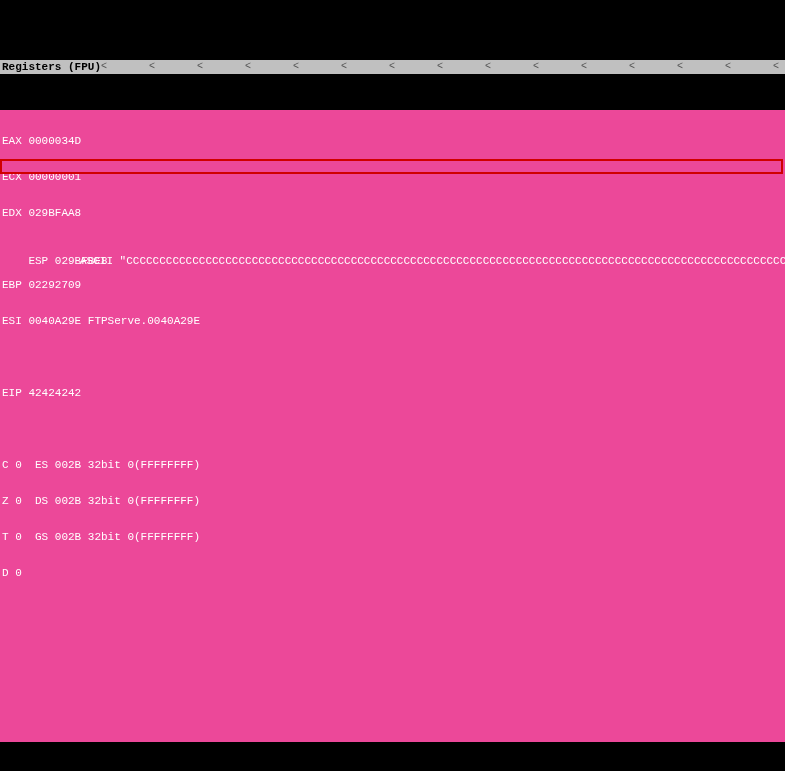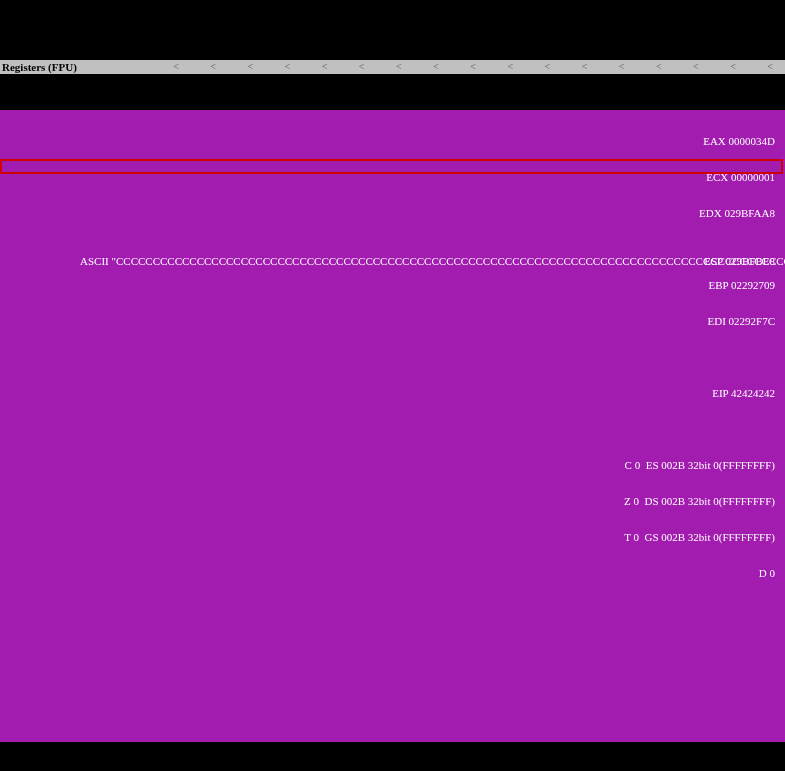--- a/index.html
+++ b/index.html
@@ -1,15 +1,15 @@
 <!DOCTYPE html>
 <html><head>
 <meta charset="utf-8">
 <style>
-  * { margin: 0; padding: 0; box-sizing: border-box; font-family: Liberation Serif, serif; }
+  * { margin: 0; padding: 0; box-sizing: border-box; }
   html, body { width: 785px; height: 771px; overflow: hidden; background: #000; }
   body {
     font-family: "Terminal", "Courier New", monospace;
     font-size: 11px;
     line-height: 12px;
     color: #fff;
     white-space: pre;
   }
   .titlebar {
     background: #c0c0c0;
@@ -24,26 +24,25 @@
   .titlebar .title { flex: 0 0 auto; }
   .titlebar .spacer { flex: 1 1 auto; }
   .chev {
     color: #555;
     letter-spacing: 6px;
     font-size: 10px;
     font-weight: normal;
     margin-right: 4px;
   }
   .regs-pane {
-    background: #a21caf;
+    background: #ec4899;
     color: #fff;
-    padding: 1px 10px;
+    padding: 1px 2px;
     height: 632px;
     position: relative;
-    text-align: right;
   }
   .row { height: 12px; line-height: 12px; }
   .ascii-annot {
     color: #fff;
     position: absolute;
     left: 80px;
   }
   .red-box-esp {
     position: absolute;
     border: 2px solid #d00000;
@@ -68,21 +67,21 @@
 
 
 <div class="regs-pane">
   <div class="row">EAX 0000034D</div>
   <div class="row">ECX 00000001</div>
   <div class="row">EDX 029BFAA8</div>
   <div class="row">
     <span>ESP 029BFBE8</span><span class="ascii-annot">ASCII "CCCCCCCCCCCCCCCCCCCCCCCCCCCCCCCCCCCCCCCCCCCCCCCCCCCCCCCCCCCCCCCCCCCCCCCCCCCCCCCCCCCCCCCCCCCCCCCCCCCCCCCCCCCCCCCCCCCCCC</span>
   </div>
   <div class="row">EBP 02292709</div>
-  <div class="row">EDI 02292F7C</div>
+  <div class="row">ESI 0040A29E FTPServe.0040A29E</div>
   <div class="row"> </div>
   <div class="row">EIP 42424242</div>
   <div class="row"> </div>
   <div class="row">C 0  ES 002B 32bit 0(FFFFFFFF)</div>
   <div class="row">Z 0  DS 002B 32bit 0(FFFFFFFF)</div>
   <div class="row">T 0  GS 002B 32bit 0(FFFFFFFF)</div>
   <div class="row">D 0</div>
   
   
   

